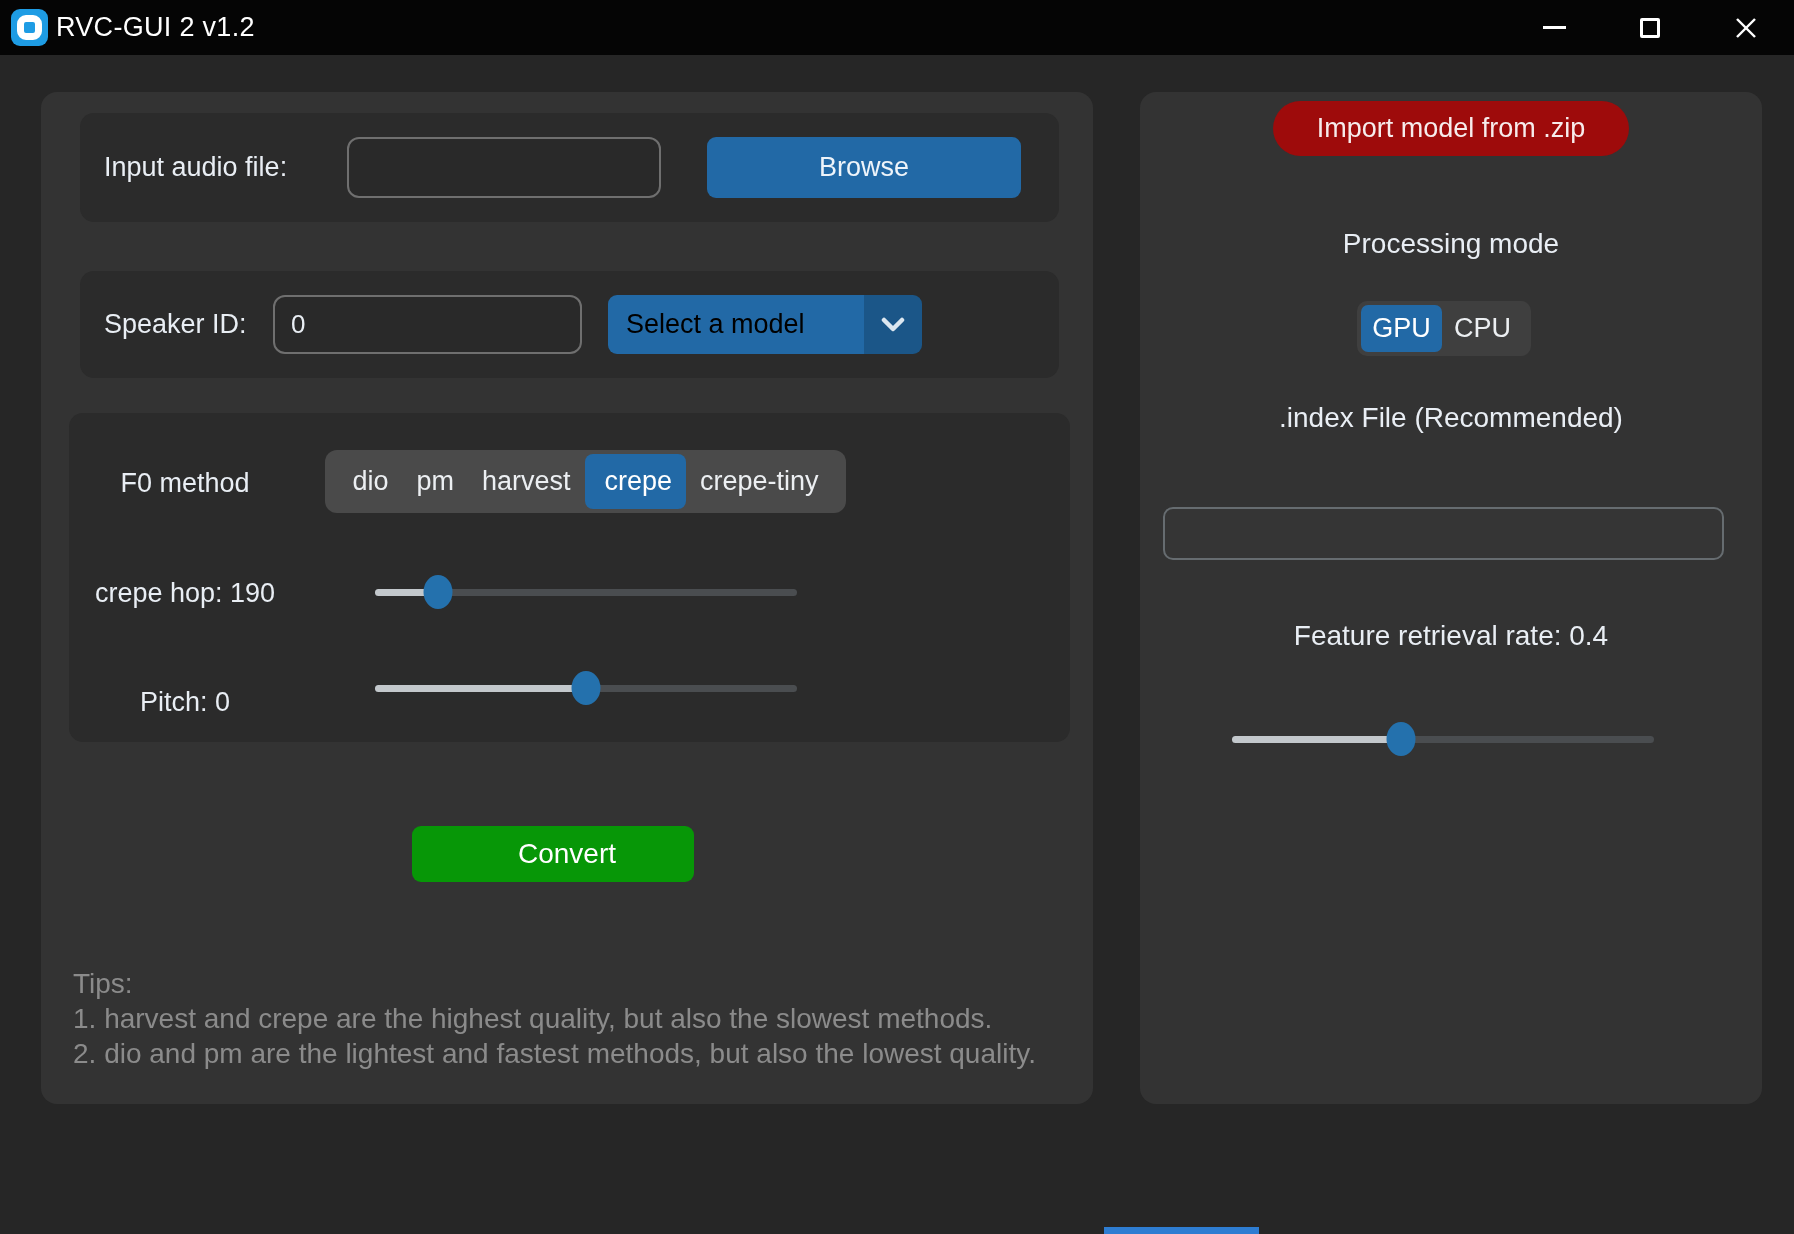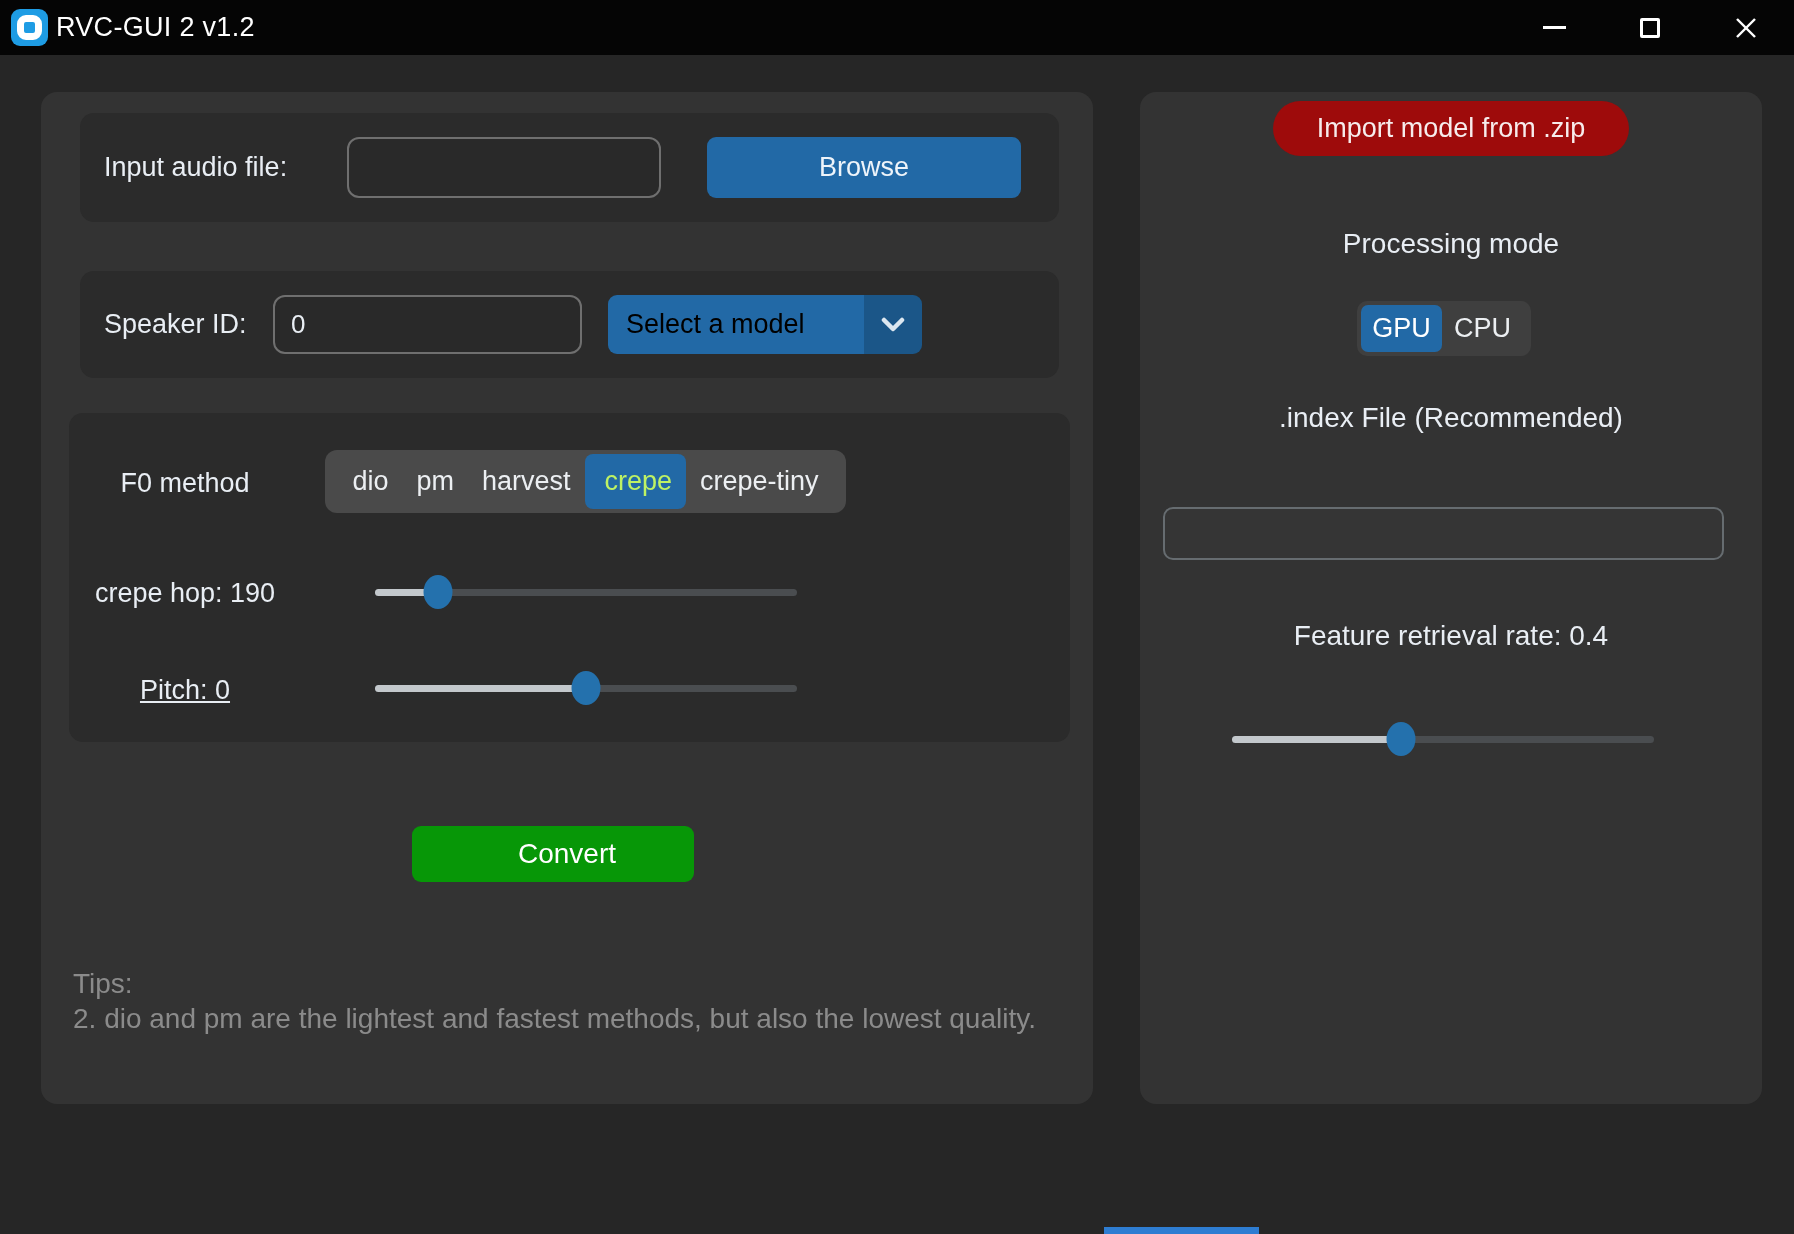--- a/index.html
+++ b/index.html
@@ -57,28 +57,28 @@
   .select-main { flex:1; background:#2269a6; color:#000000; font-size:27px;
                  display:flex; align-items:center; padding-left:18px; }
   .select-chev { width:58px; background:#1b5688; display:flex; align-items:center;
                  justify-content:center; }
 
   
   .f0-col-label { position:absolute; left:0; width:232px; text-align:center;
                   font-size:27px; color:#e9eef4; }
   #f0-label        { top:55px;  }
   #crepe-hop-label { top:165px; }
-  #pitch-label     { top:262px;text-decoration:underline; }
+  #pitch-label     { top:274px; }
 
   .segmented { position:absolute; left:256px; top:37px; width:521px; height:63px;
                background:#4a4a4a; border-radius:12px;
                display:flex; align-items:center; justify-content:center; }
   .seg-item { padding:0 14px; height:55px; display:flex; align-items:center;
               font-size:27px; color:#eceff2; border-radius:8px; cursor:default; }
-  .seg-item.selected { background:#2269a6; color:#bef264;padding-left:20px; }
+  .seg-item.selected { background:#2269a6; color:#ffffff;padding-left:20px; }
 
   .slider { position:absolute; left:306px; width:422px; height:34px; }
   #crepe-slider   { top:162px; }
   #pitch-slider   { top:258px; }
   .slider .track { position:absolute; top:14px; left:0; width:100%; height:7px;
                    background:#4a4d50; border-radius:4px; }
   .slider .fill  { position:absolute; top:14px; left:0; height:7px;
                    background:#c3c8cc; border-radius:4px; }
   .slider .handle{ position:absolute; top:0; width:29px; height:34px; background:#2471ad;
                    border-radius:50%; transform:translateX(-50%); }
@@ -187,20 +187,21 @@
       <div class="track"></div>
       <div class="fill" style="width: 50%;"></div>
       <div class="handle" style="left: 50%;"></div>
     </div>
   </div>
 
   <button class="btn" id="convert-btn">Convert</button>
 
   <div class="tips">
     <div>Tips:</div>
+    <div>1. harvest and crepe are the highest quality, but also the slowest methods.</div>
     <div>2. dio and pm are the lightest and fastest methods, but also the lowest quality.</div>
   </div>
 </div>
 
 <div class="panel panel-right">
 
   <button class="btn" id="import-btn">Import model from .zip</button>
 
   <div class="center-label" id="proc-label">Processing mode</div>
 

